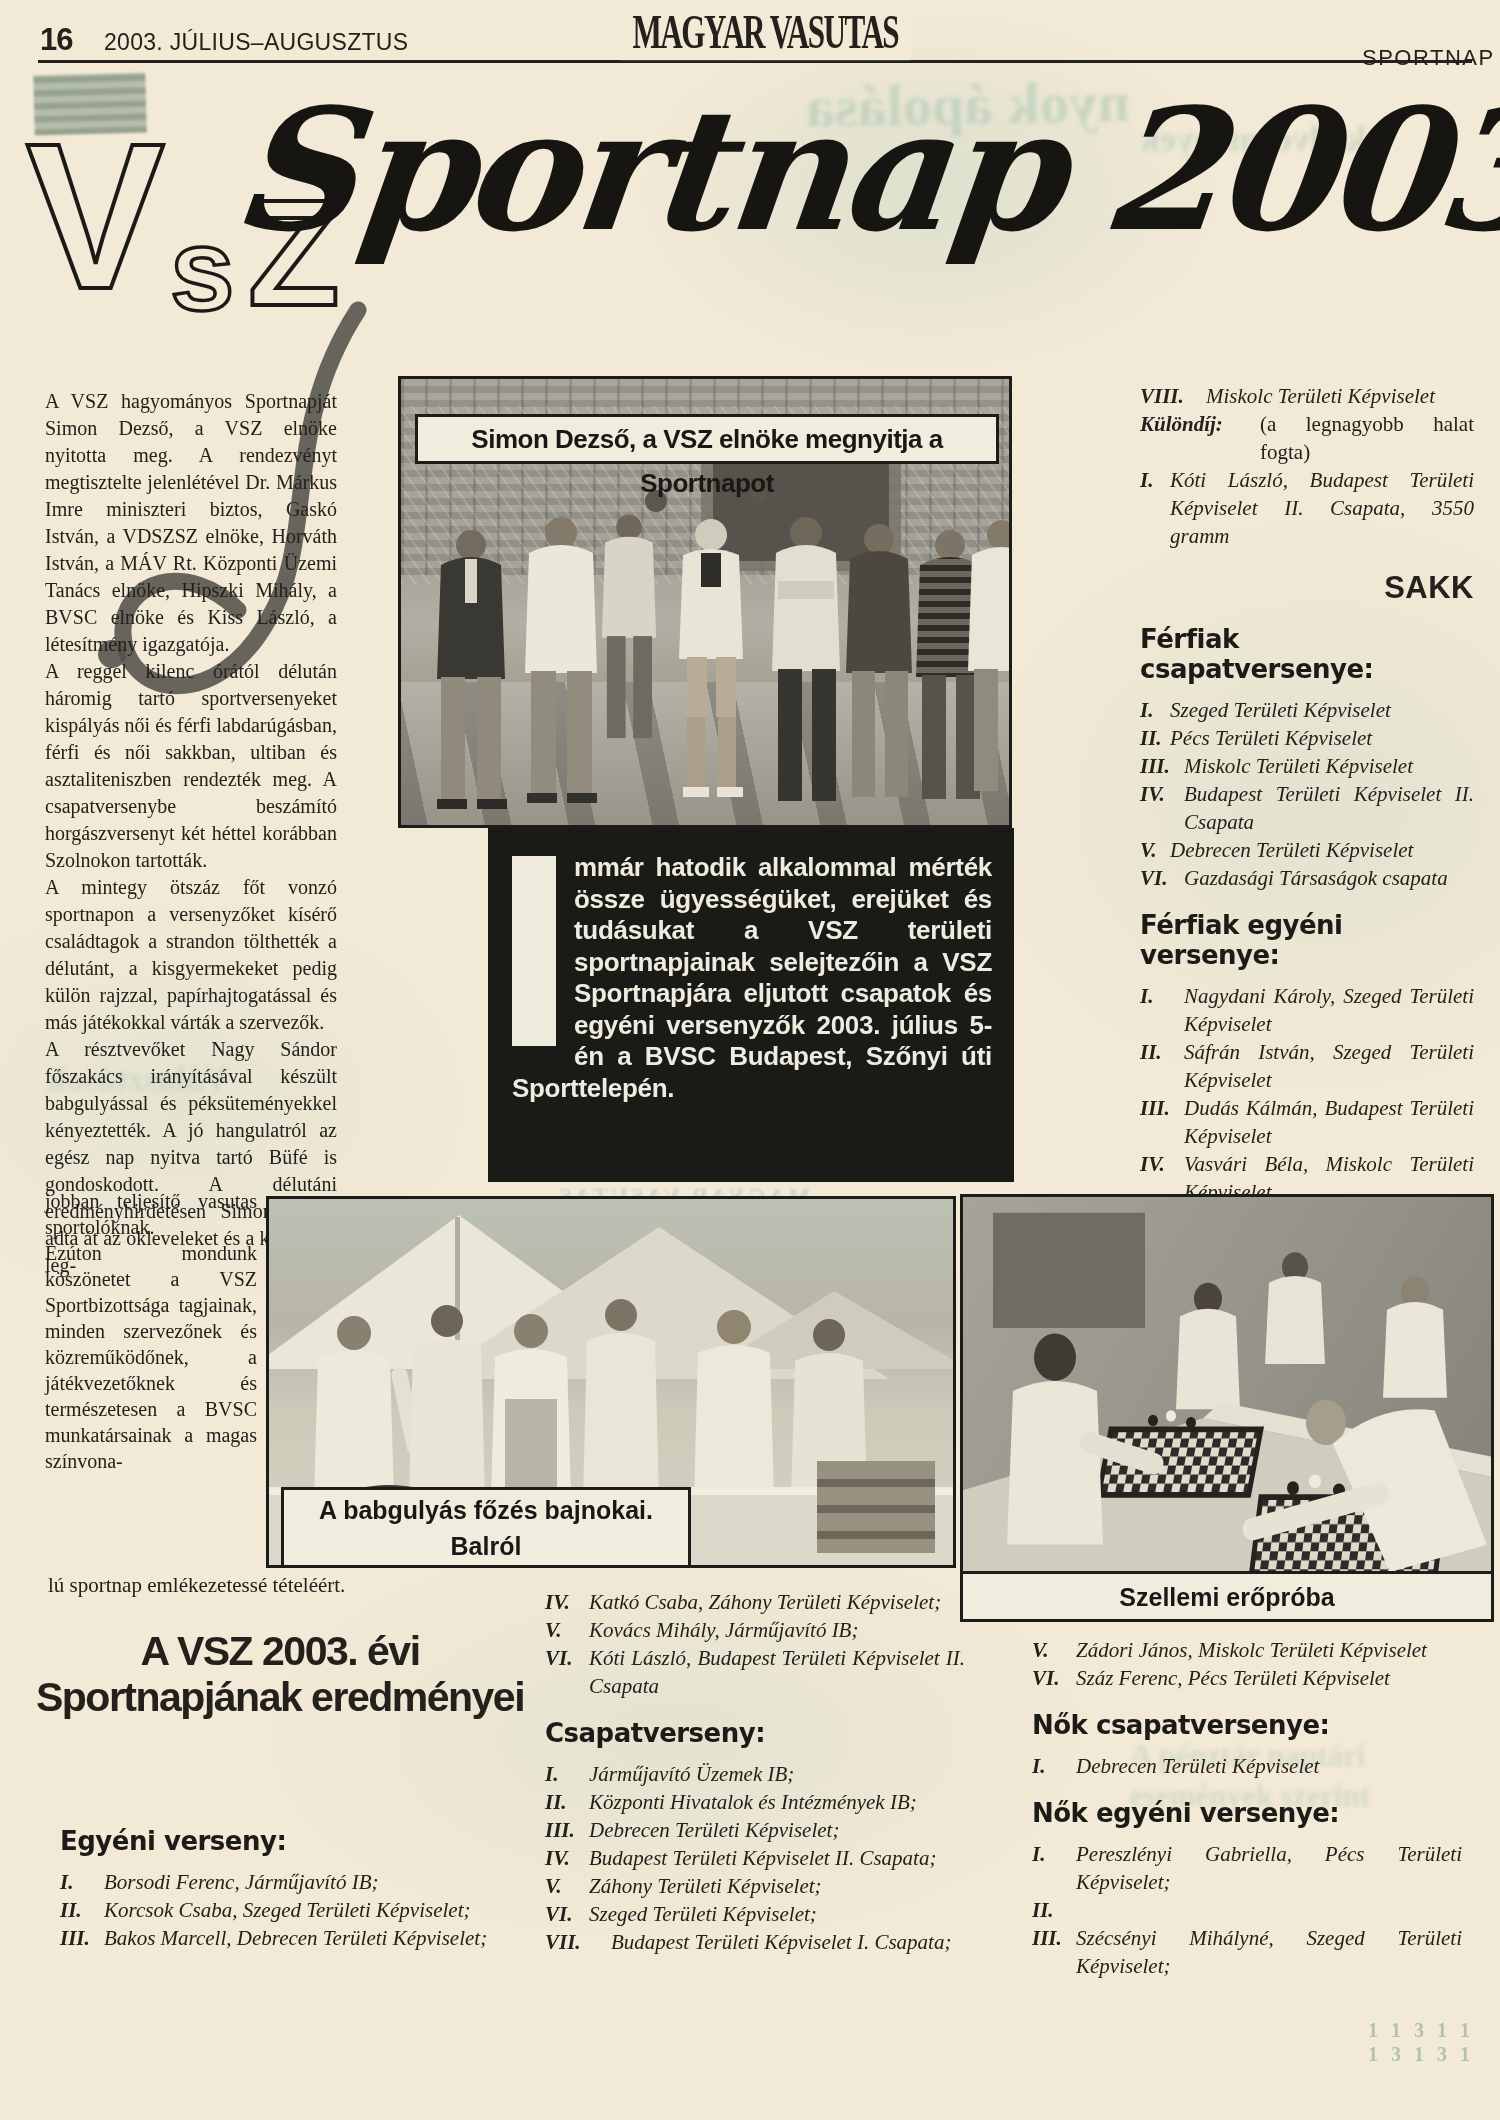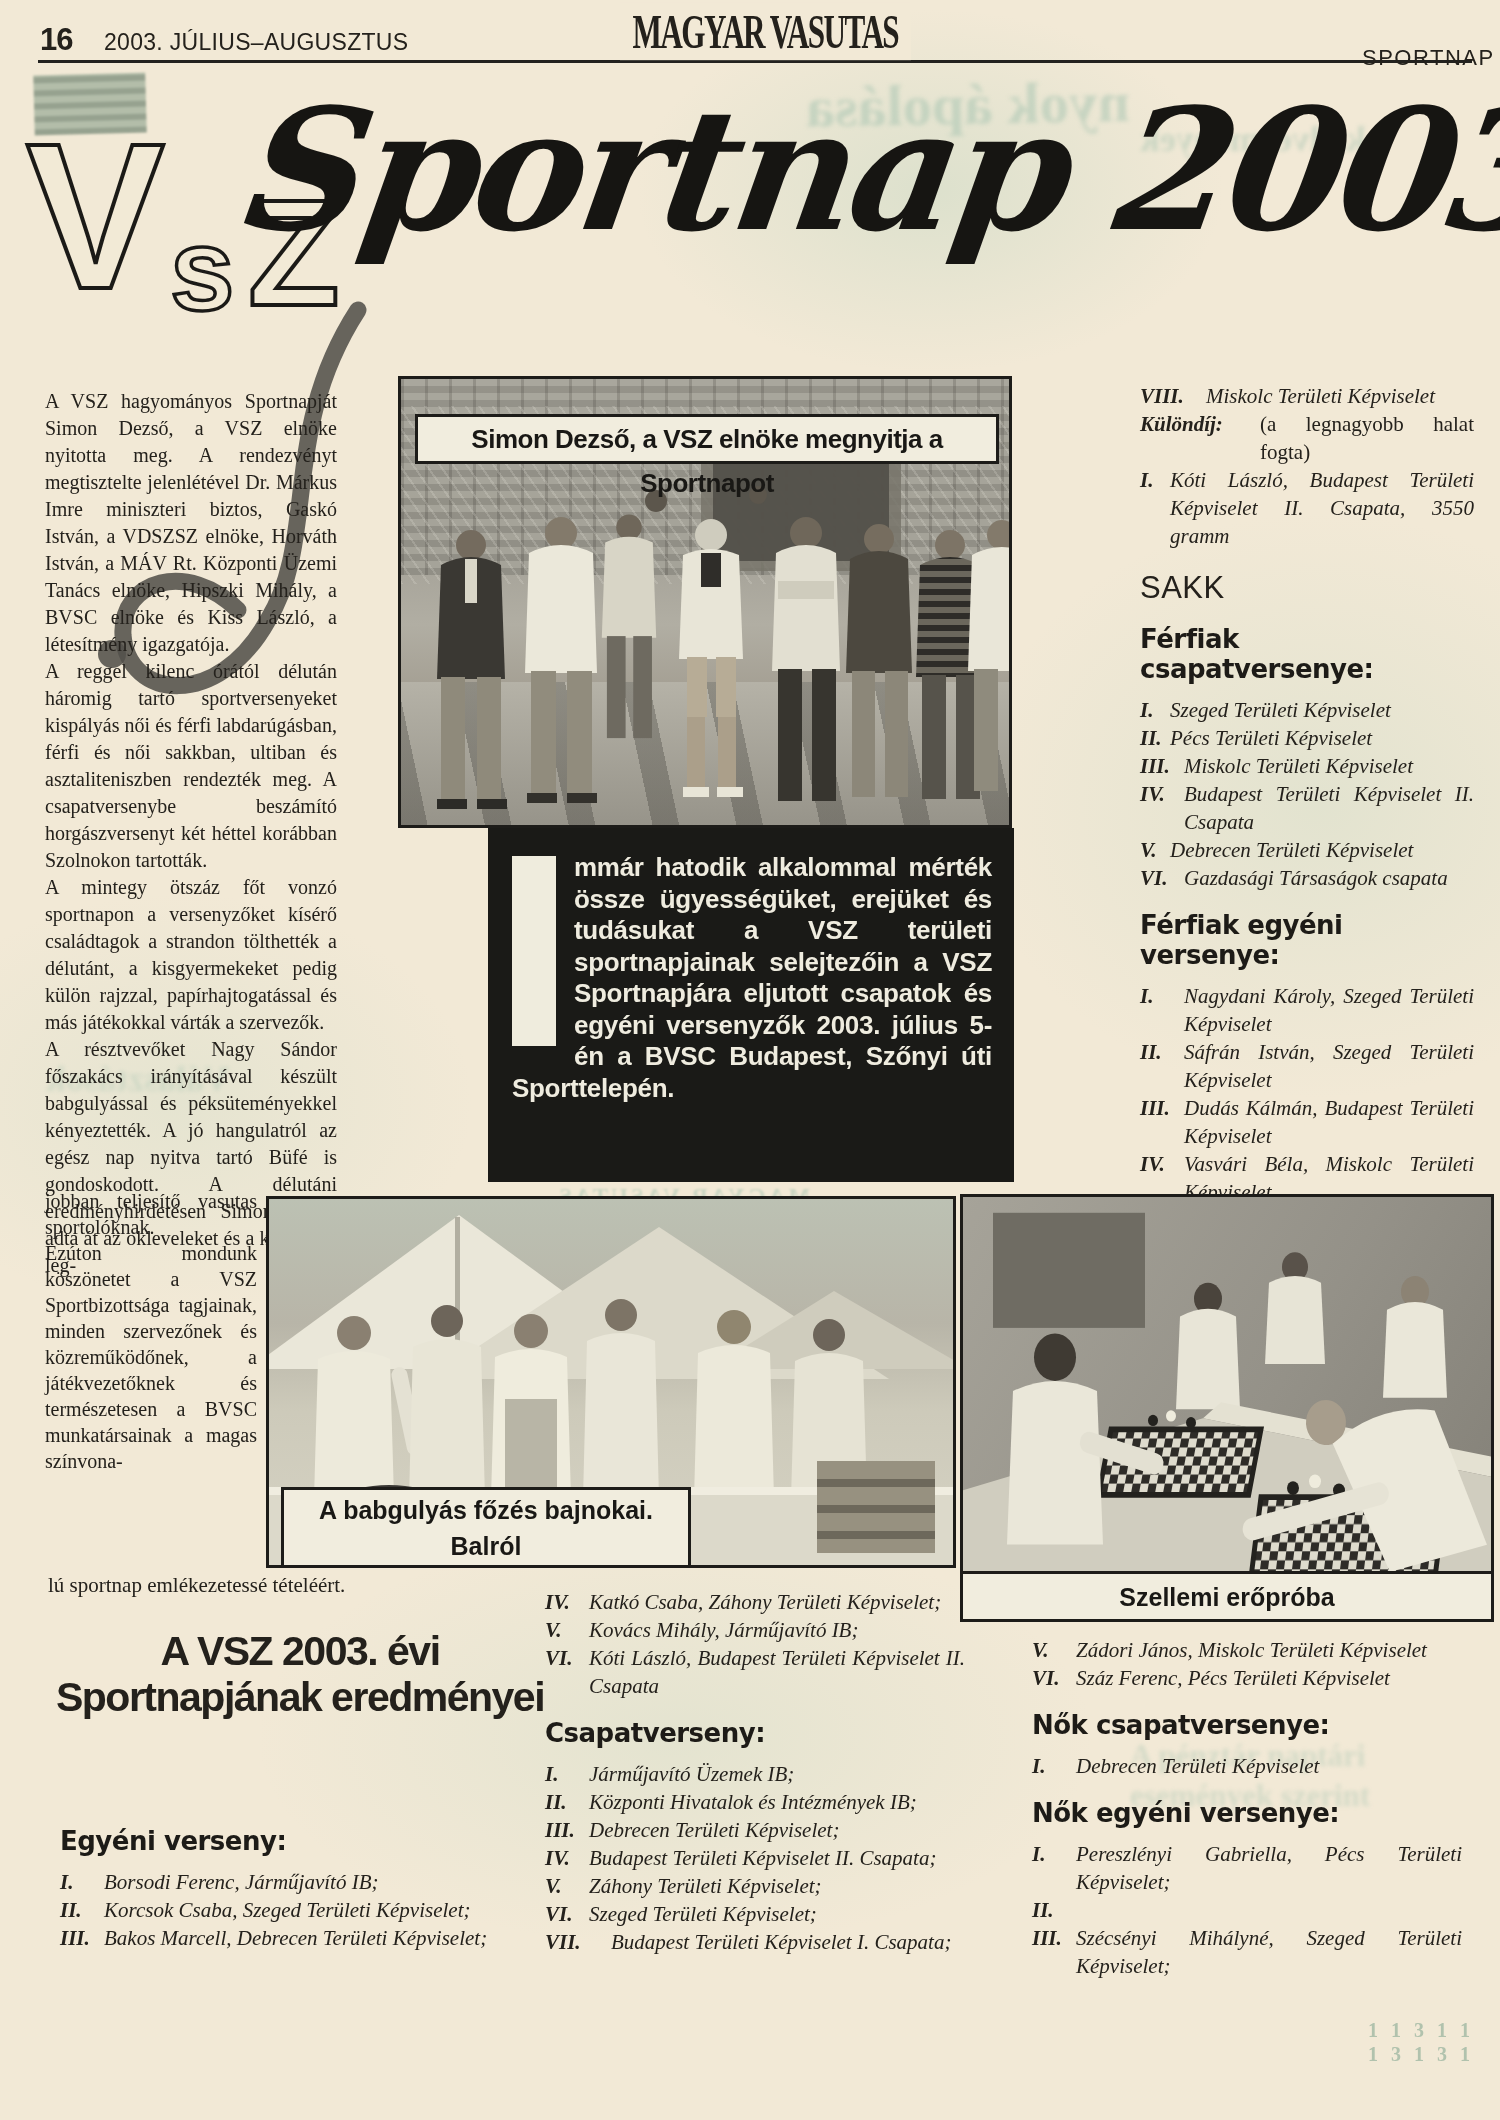--- a/index.html
+++ b/index.html
@@ -88,25 +88,25 @@
 
   
   .li{display:flex;font-style:italic;font-size:21px;line-height:28px;}
   .li .n{font-weight:bold;flex:0 0 44px;}
   .li .n.w{flex:0 0 66px;}
   .li .n.s{flex:0 0 30px;}
   .li .t{flex:1;text-align:justify;}
   .subhead{font-family:"DejaVu Sans","Liberation Sans",sans-serif;font-weight:bold;font-size:26px;
      letter-spacing:-.5px;color:#1d1b17;margin:18px 0 12px 0;}
   #colR1{left:1140px;top:382px;width:334px;}
-  #sakk-title{text-align:left;font-family:"Liberation Sans",sans-serif;font-weight:normal;font-size:31px;
+  #sakk-title{text-align:right;font-family:"Liberation Sans",sans-serif;font-weight:bold;font-size:31px;
      letter-spacing:.5px;margin:20px 0 6px 0;}
   #colM{left:545px;top:1588px;width:420px;}
   #colR2{left:1032px;top:1636px;width:430px;}
-  #resultsHead{left:35px;top:1628px;width:490px;text-align:center;margin-left:20px;}
+  #resultsHead{left:35px;top:1628px;width:490px;text-align:center;}
   #resultsHead .l1,#resultsHead .l2{font-family:"Liberation Sans",sans-serif;font-weight:bold;
      font-size:41px;line-height:46px;letter-spacing:-1.5px;}
   #horg-title{font-family:"Liberation Sans",sans-serif;font-weight:bold;font-size:34px;margin-top:16px;letter-spacing:0;}
   #horg-sub{font-weight:bold;font-size:27px;margin-top:10px;}
   #egyeniBlock{left:60px;top:1826px;width:430px;}
   .kd{font-weight:bold;font-style:italic;flex:0 0 120px;}
 </style>
 </head>
 <body>
 

